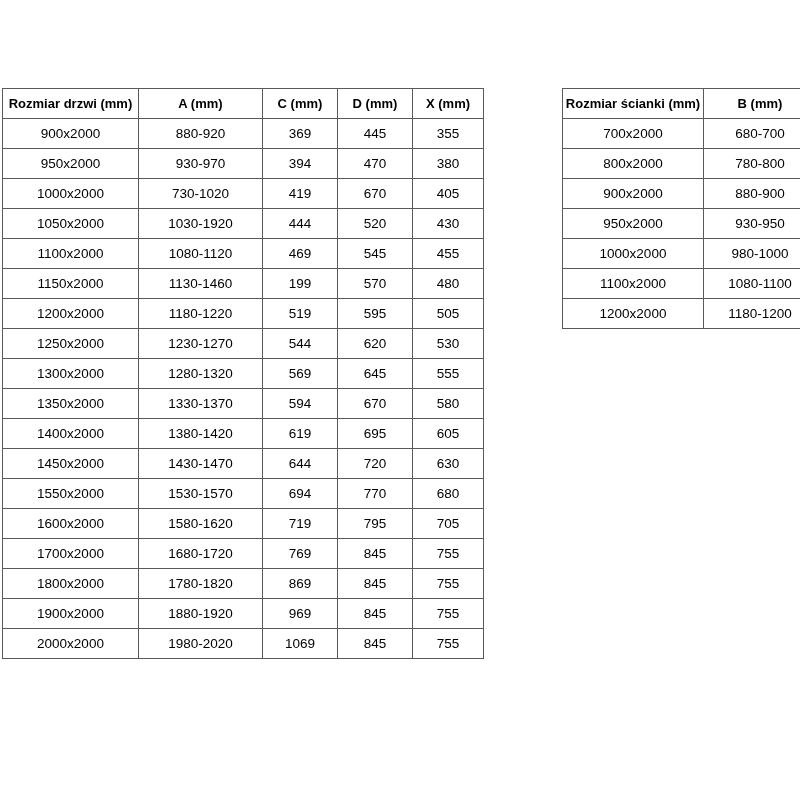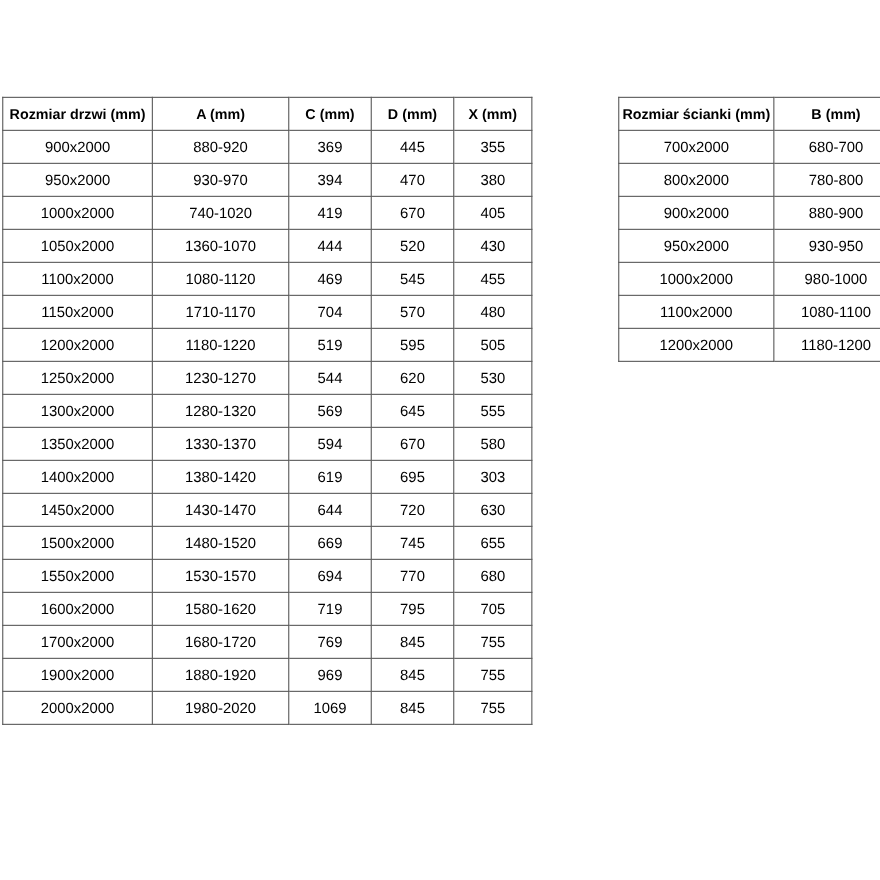--- a/index.html
+++ b/index.html
@@ -75,43 +75,43 @@
         </tr>
         <tr>
           <td>950x2000</td>
           <td>930-970</td>
           <td>394</td>
           <td>470</td>
           <td>380</td>
         </tr>
         <tr>
           <td>1000x2000</td>
-          <td>740-1020</td>
+          <td>730-1020</td>
           <td>419</td>
           <td>670</td>
           <td>405</td>
         </tr>
         <tr>
           <td>1050x2000</td>
-          <td>1360-1070</td>
+          <td>1030-1920</td>
           <td>444</td>
           <td>520</td>
           <td>430</td>
         </tr>
         <tr>
           <td>1100x2000</td>
           <td>1080-1120</td>
           <td>469</td>
           <td>545</td>
           <td>455</td>
         </tr>
         <tr>
           <td>1150x2000</td>
-          <td>1710-1170</td>
-          <td>704</td>
+          <td>1130-1460</td>
+          <td>199</td>
           <td>570</td>
           <td>480</td>
         </tr>
         <tr>
           <td>1200x2000</td>
           <td>1180-1220</td>
           <td>519</td>
           <td>595</td>
           <td>505</td>
         </tr>
@@ -134,37 +134,30 @@
           <td>1330-1370</td>
           <td>594</td>
           <td>670</td>
           <td>580</td>
         </tr>
         <tr>
           <td>1400x2000</td>
           <td>1380-1420</td>
           <td>619</td>
           <td>695</td>
-          <td>303</td>
+          <td>605</td>
         </tr>
         <tr>
           <td>1450x2000</td>
           <td>1430-1470</td>
           <td>644</td>
           <td>720</td>
           <td>630</td>
         </tr>
         <tr>
-          <td>1500x2000</td>
-          <td>1480-1520</td>
-          <td>669</td>
-          <td>745</td>
-          <td>655</td>
-        </tr>
-        <tr>
           <td>1550x2000</td>
           <td>1530-1570</td>
           <td>694</td>
           <td>770</td>
           <td>680</td>
         </tr>
         <tr>
           <td>1600x2000</td>
           <td>1580-1620</td>
           <td>719</td>
@@ -172,20 +165,27 @@
           <td>705</td>
         </tr>
         <tr>
           <td>1700x2000</td>
           <td>1680-1720</td>
           <td>769</td>
           <td>845</td>
           <td>755</td>
         </tr>
         <tr>
+          <td>1800x2000</td>
+          <td>1780-1820</td>
+          <td>869</td>
+          <td>845</td>
+          <td>755</td>
+        </tr>
+        <tr>
           <td>1900x2000</td>
           <td>1880-1920</td>
           <td>969</td>
           <td>845</td>
           <td>755</td>
         </tr>
         <tr>
           <td>2000x2000</td>
           <td>1980-2020</td>
           <td>1069</td>

